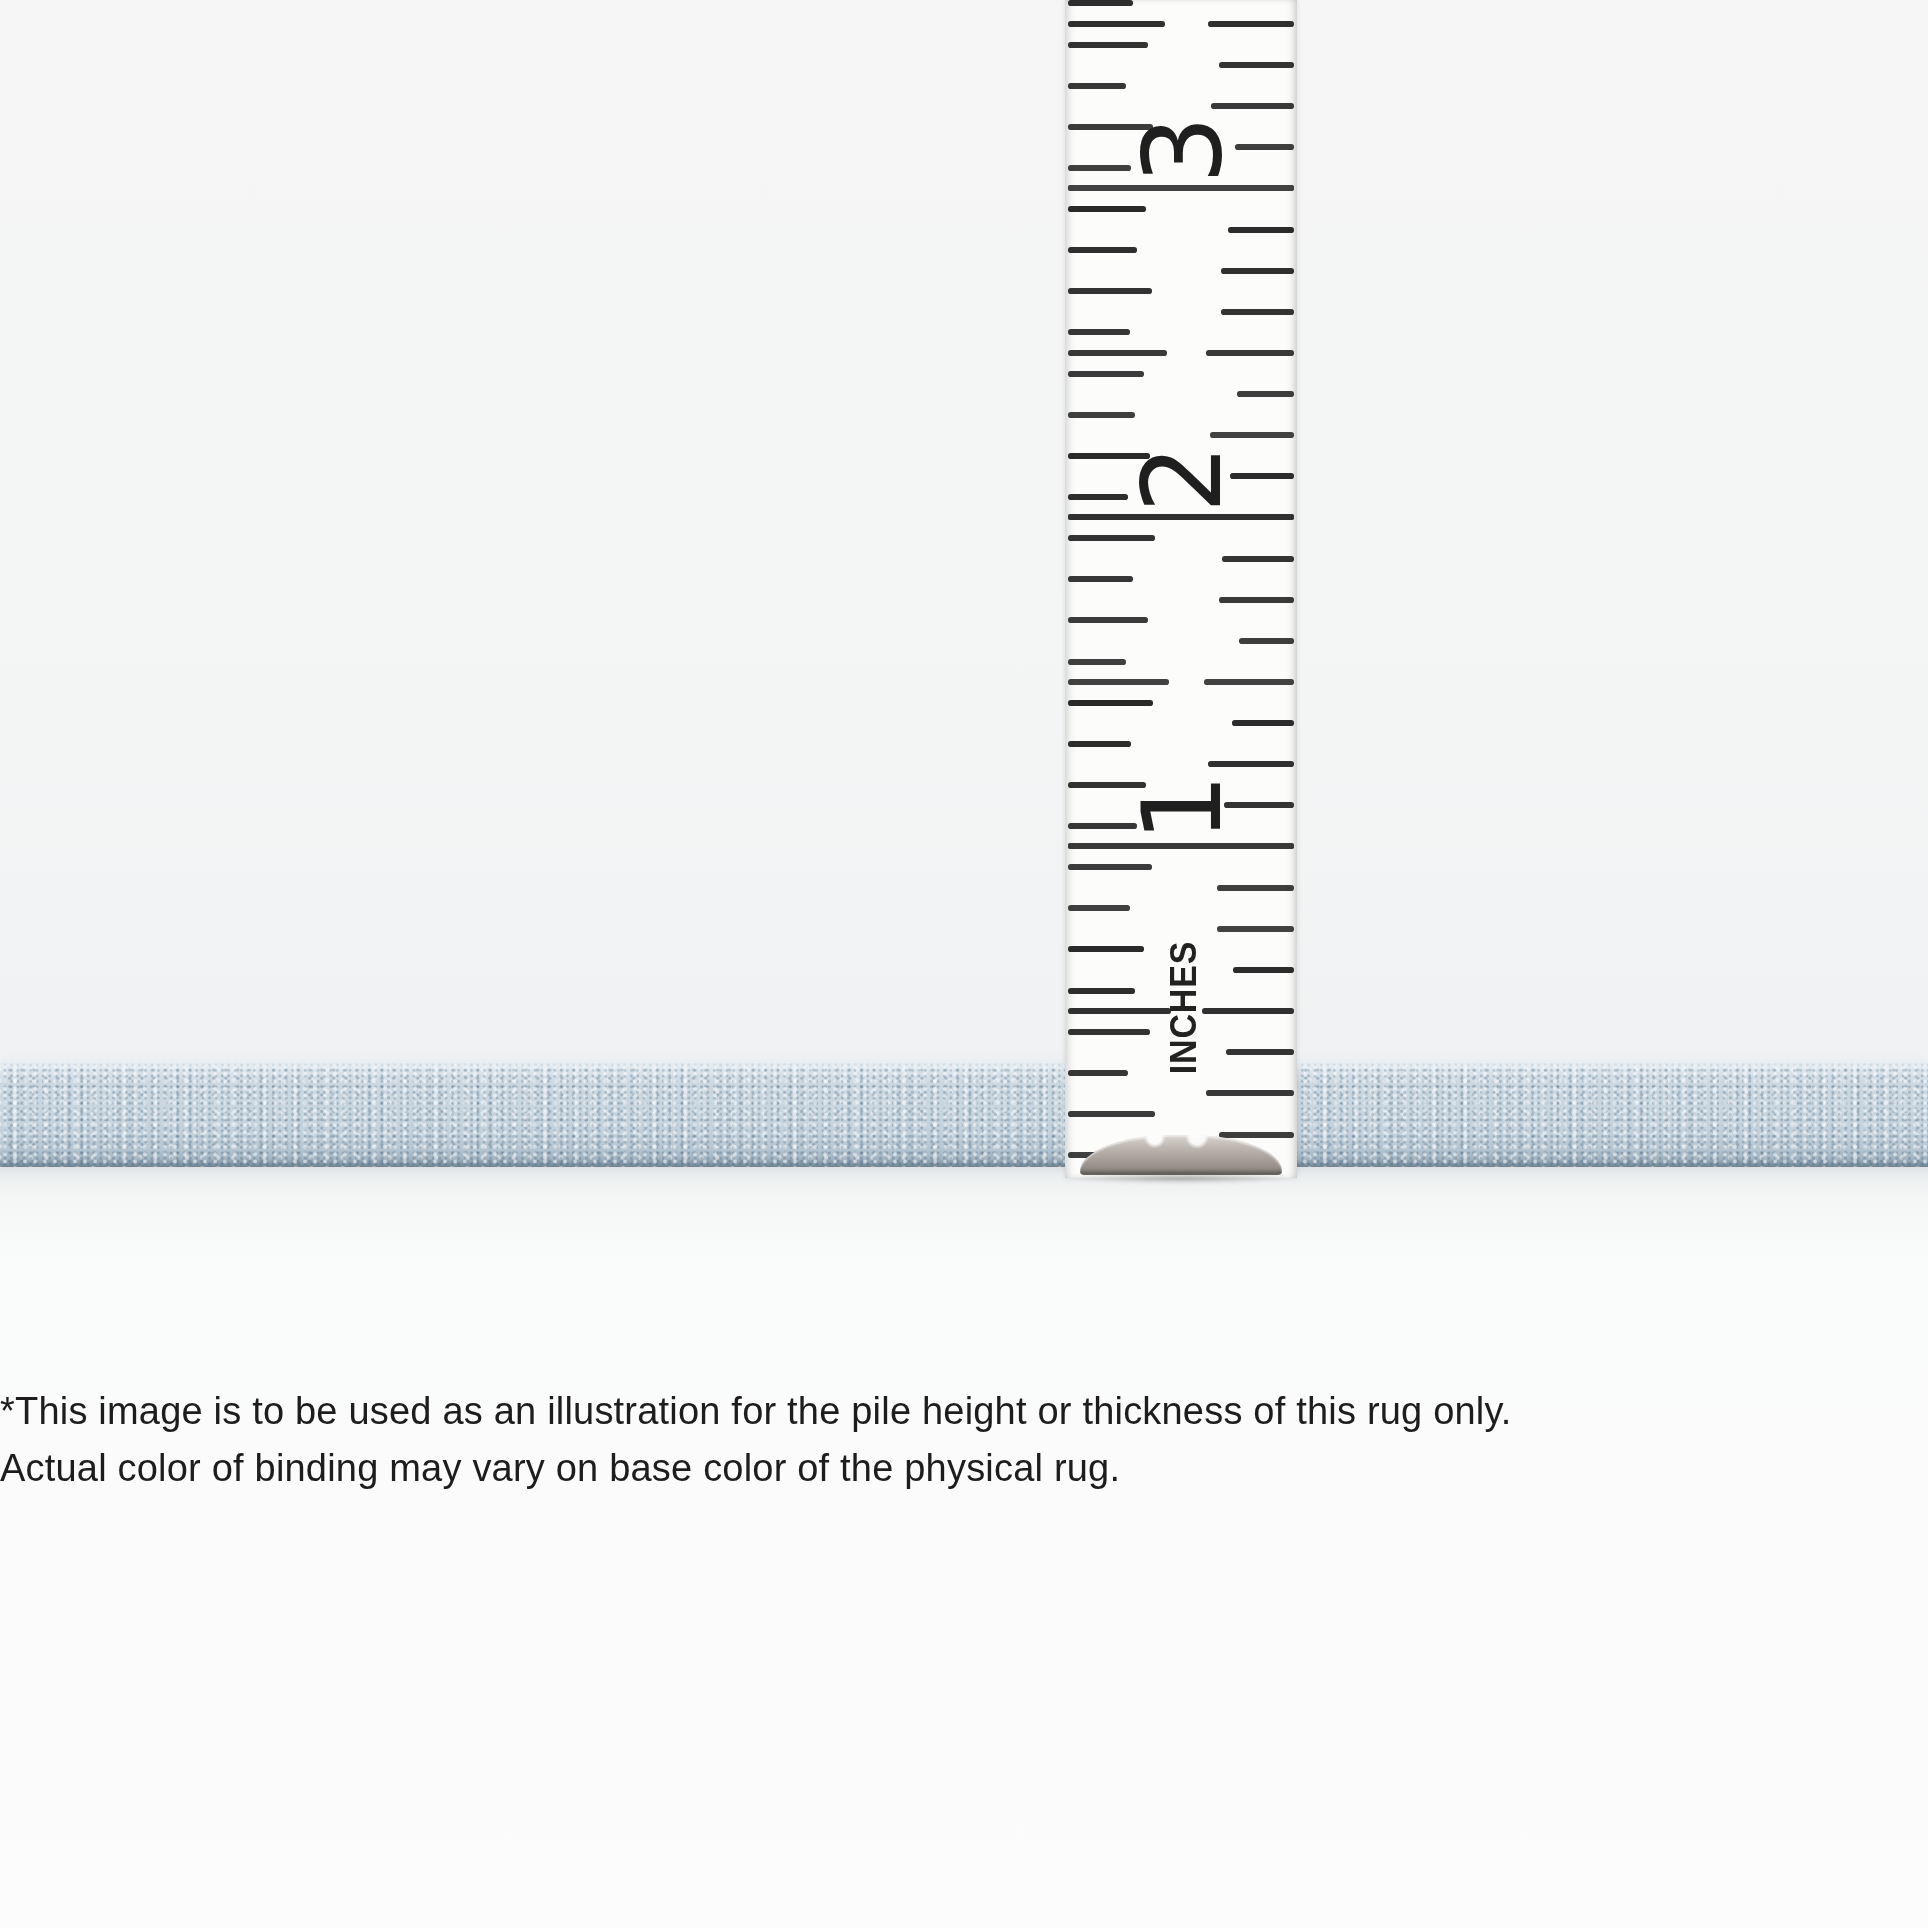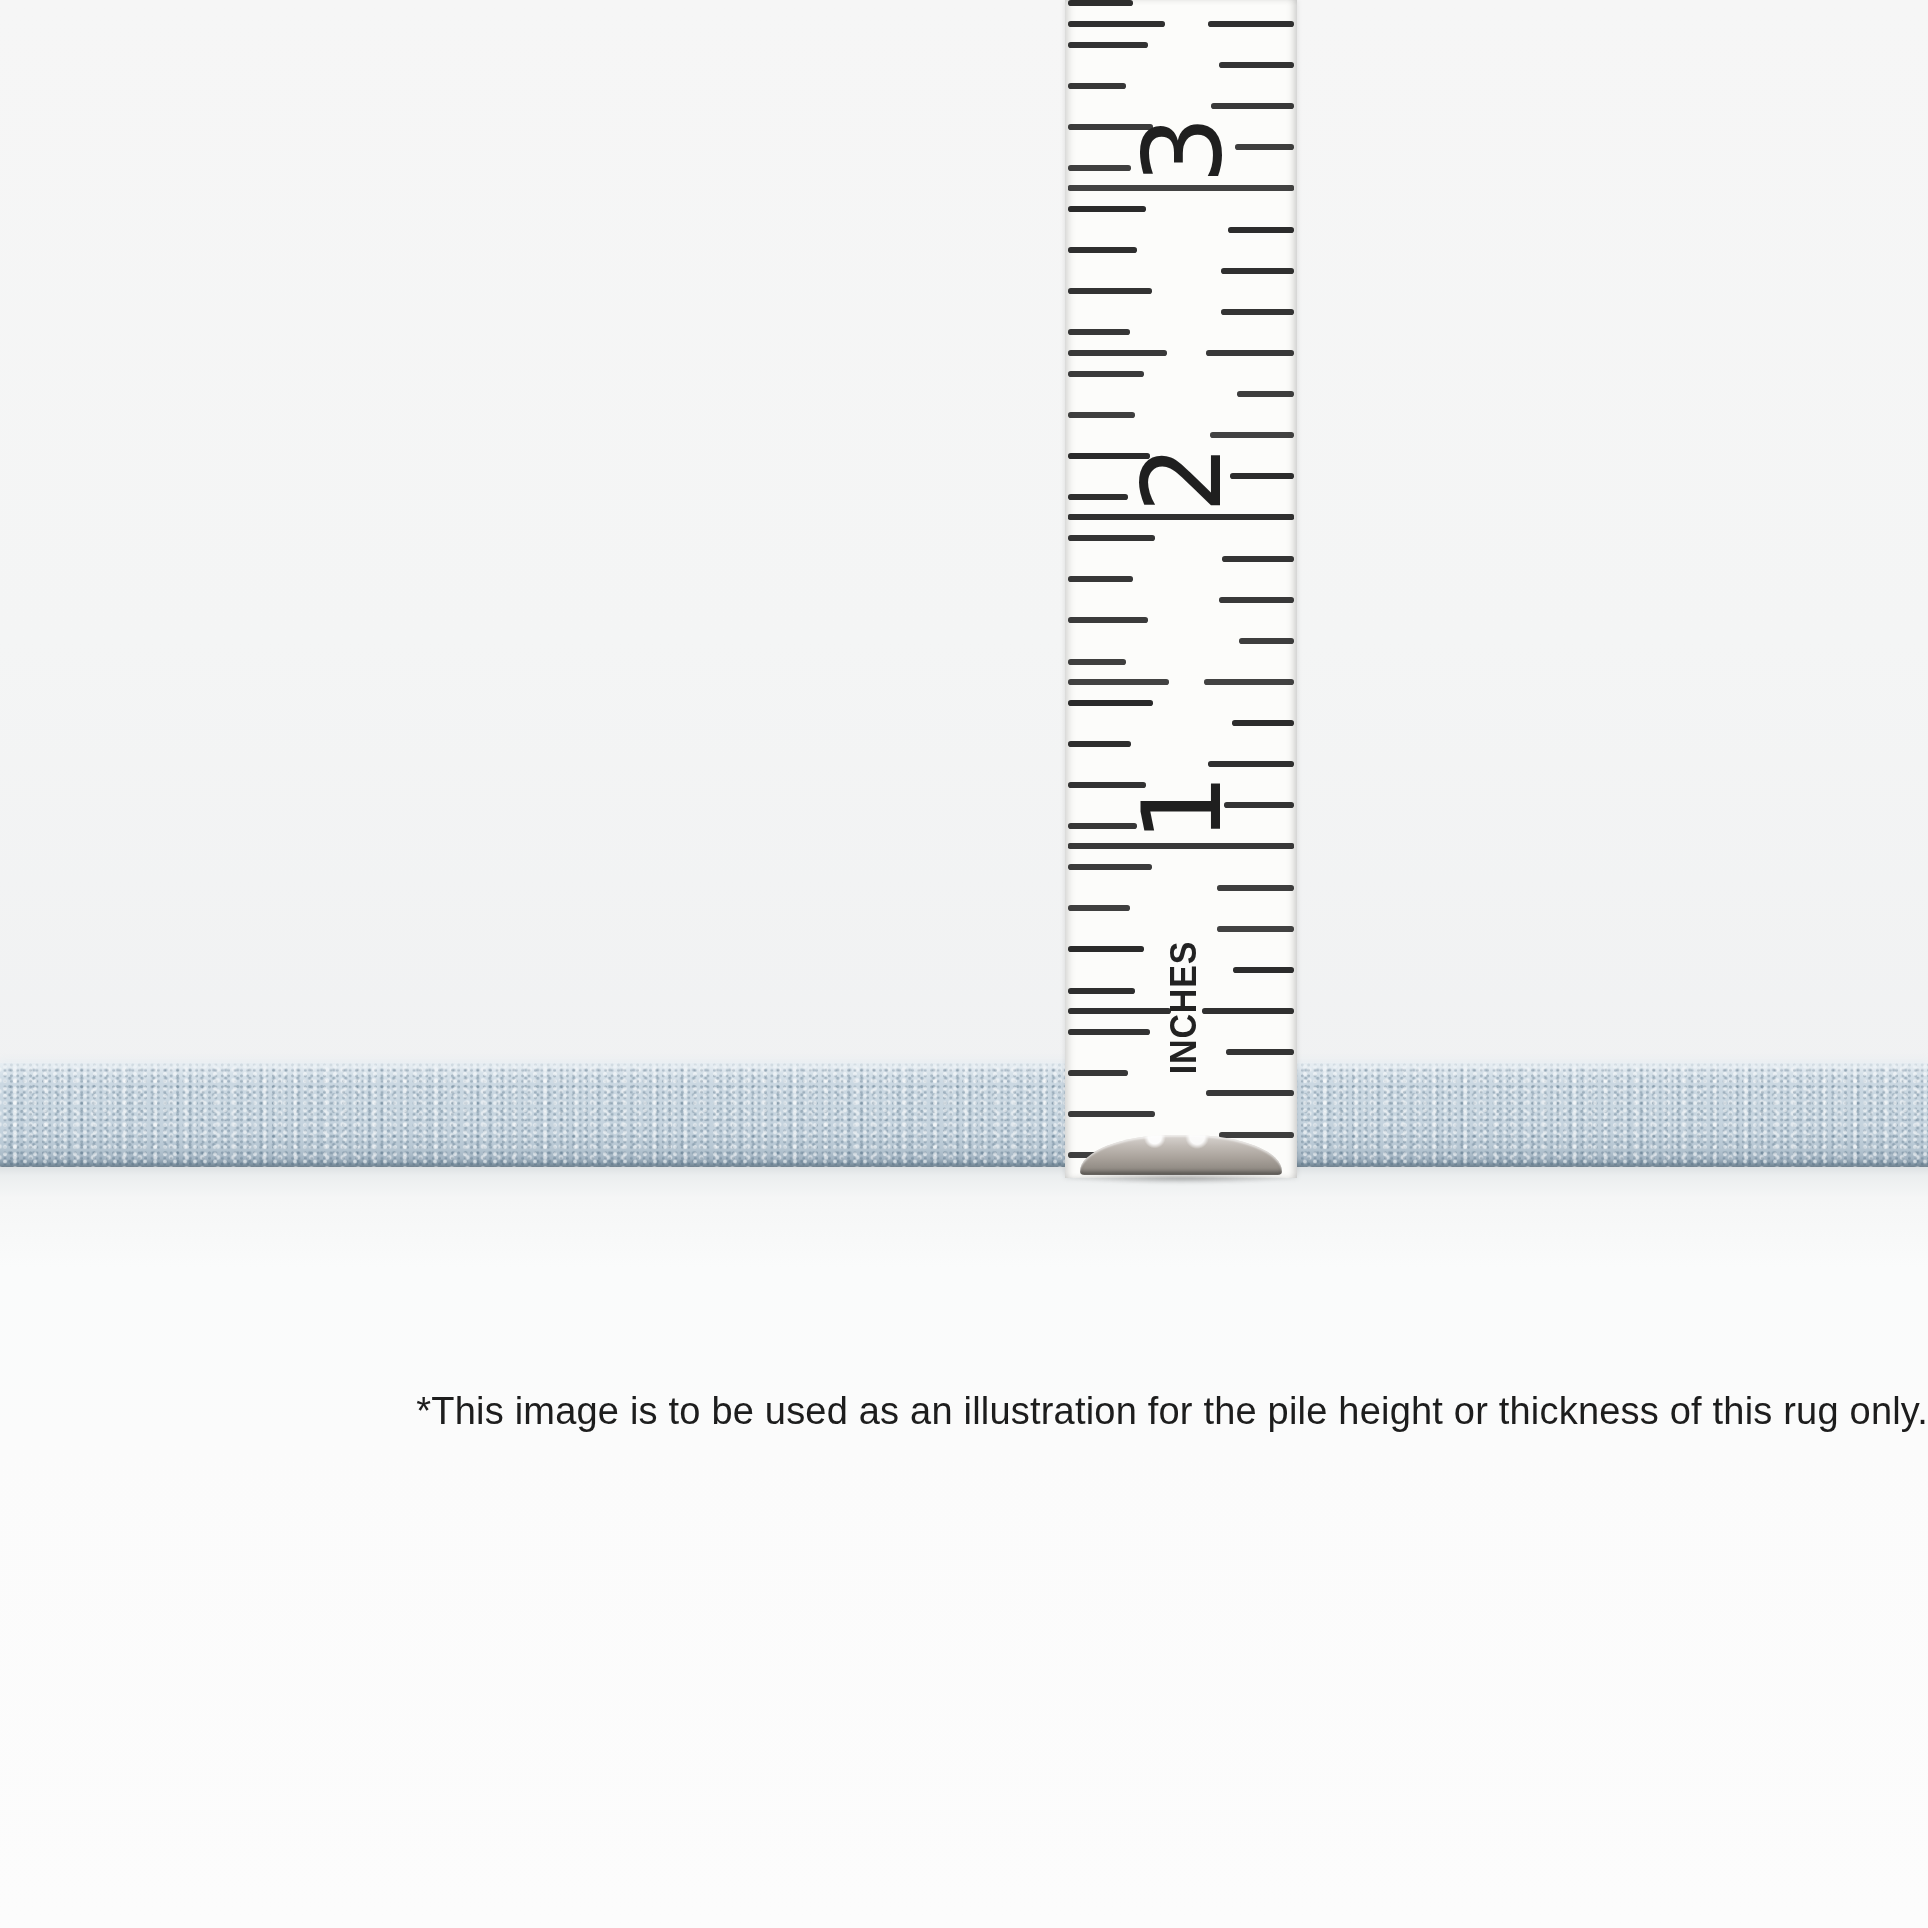--- a/index.html
+++ b/index.html
@@ -84,21 +84,21 @@
     background:
       radial-gradient(circle at 37% 6%, rgba(255,255,255,0.95) 0 6.4px, rgba(255,255,255,0) 11px),
       radial-gradient(circle at 58% 5%, rgba(255,255,255,0.9) 0 7.3px, rgba(255,255,255,0) 12px),
       linear-gradient(180deg, #dad6d2 0%, #c0bab4 28%, var(--metal, #aba49d) 55%, #948e87 82%, #79746e 96%, #8d8882 100%);
     box-shadow: inset 0 1.8px 1.8px rgba(255,255,255,0.6), inset 0 -2.8px 3.7px rgba(40,40,40,0.35);
   }
 
   
   .disclaimer {
     position: absolute; left: 0; top: 1383px; width: 100%;
-    text-align: right; color: var(--text, #1d1d1d);
+    text-align: left; color: var(--text, #1d1d1d);
     font-size: 38px; line-height: 1.5; font-weight: 400;
     letter-spacing: 0.2px;
   }
   .disclaimer p { margin: 0; }
 </style>
 </head>
 <body style="--wall: #f5f5f6; --floor: #fbfbfb; --rug-base: #c8d6e0; --rug-light: #e9eff3; --rug-dark-edge: #8095a4; --rug-speckle: #4f6b80; --ruler-body: #fcfcfa; --tick: #232323; --metal: #aba49d; --text: #1d1d1d;">
 
 <div class="scene">
   <div class="wall"></div>
@@ -173,15 +173,16 @@
         <div class="inch-num" style="left: 90px; top: 762px;">1</div>
         <div class="inch-num" style="left: 90px; top: 433px;">2</div>
         <div class="inch-num" style="left: 90px; top: 104px;">3</div>
       </div>
     <div class="inches-label">INCHES</div>
     <div class="metal-cap"></div>
   </div>
 
   <div class="disclaimer">
     <p>*This image is to be used as an illustration for the pile height or thickness of this rug only.</p>
+    <p>Actual color of binding may vary on base color of the physical rug.</p>
   </div>
 </div>
 
 
 </body></html>

